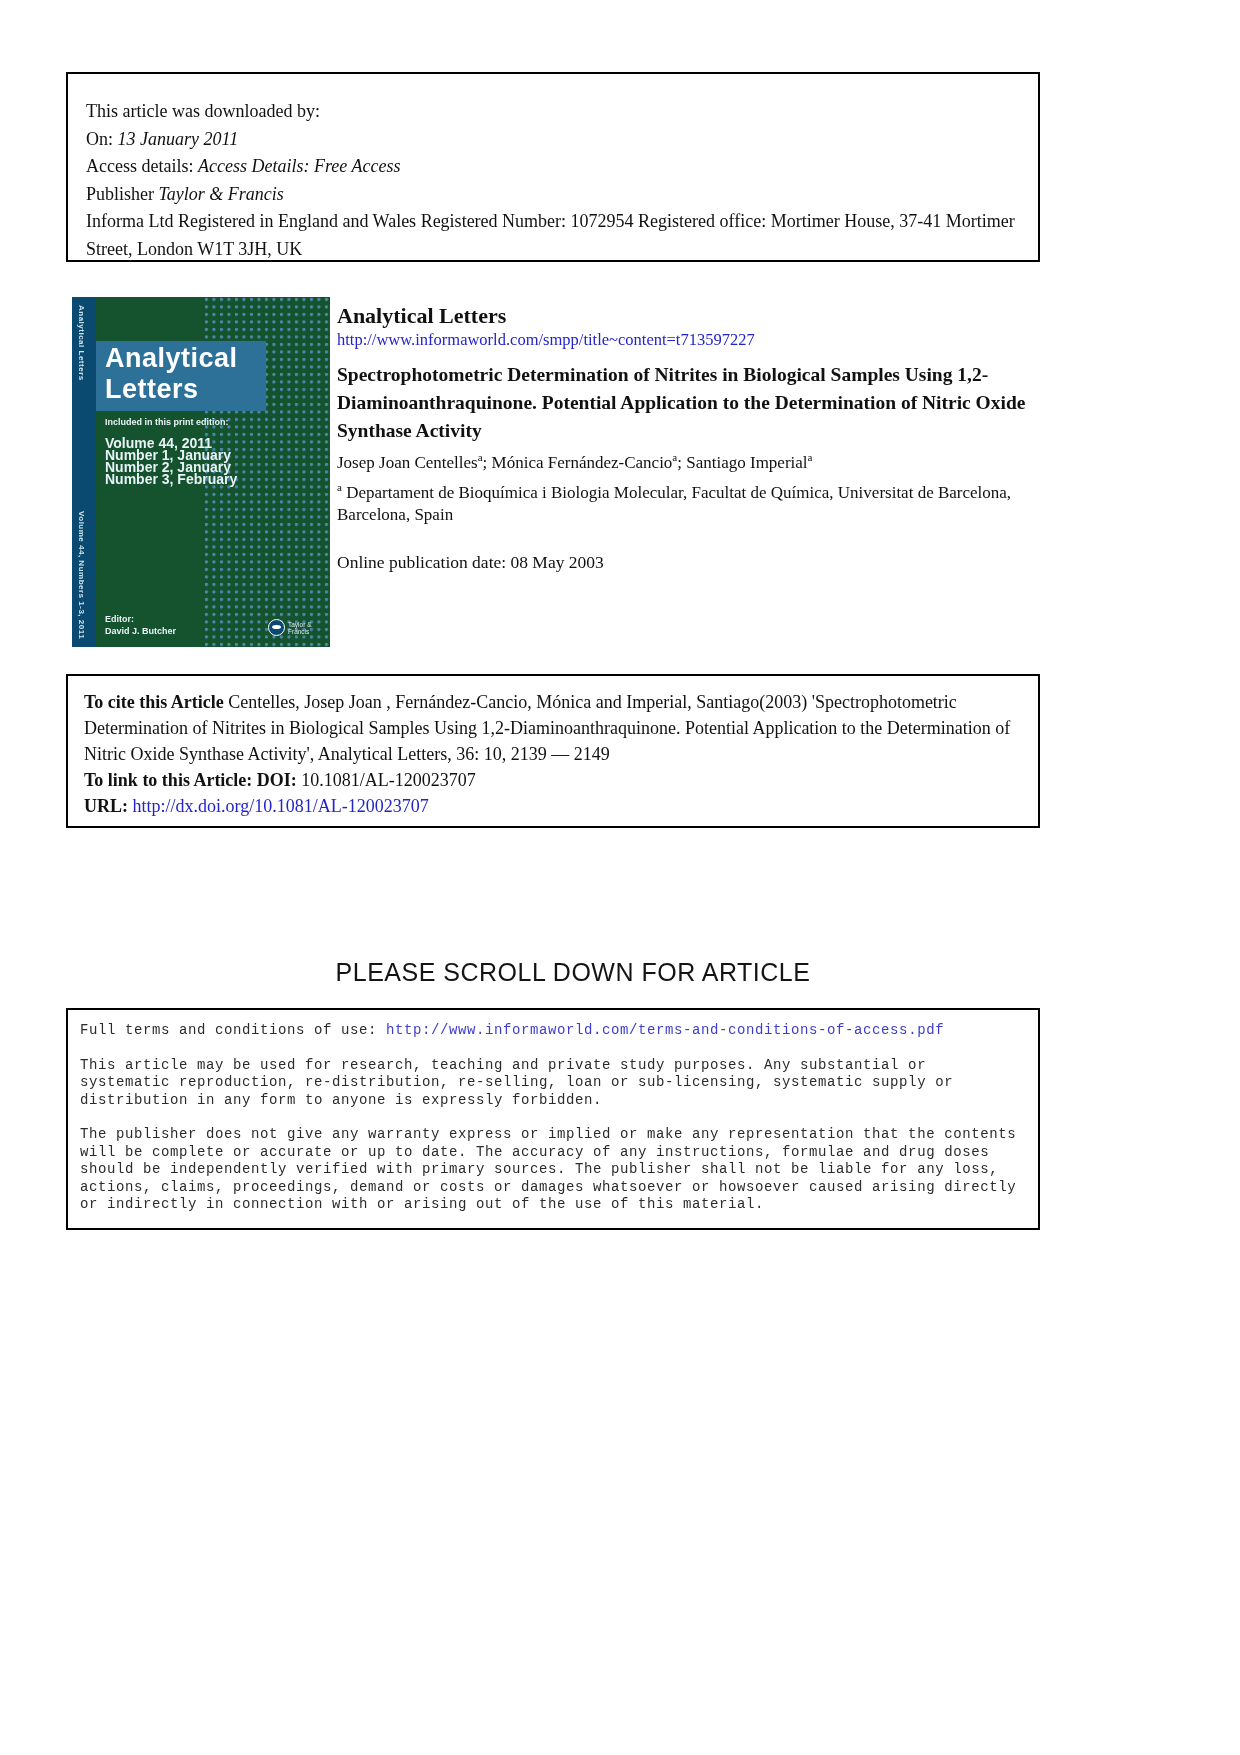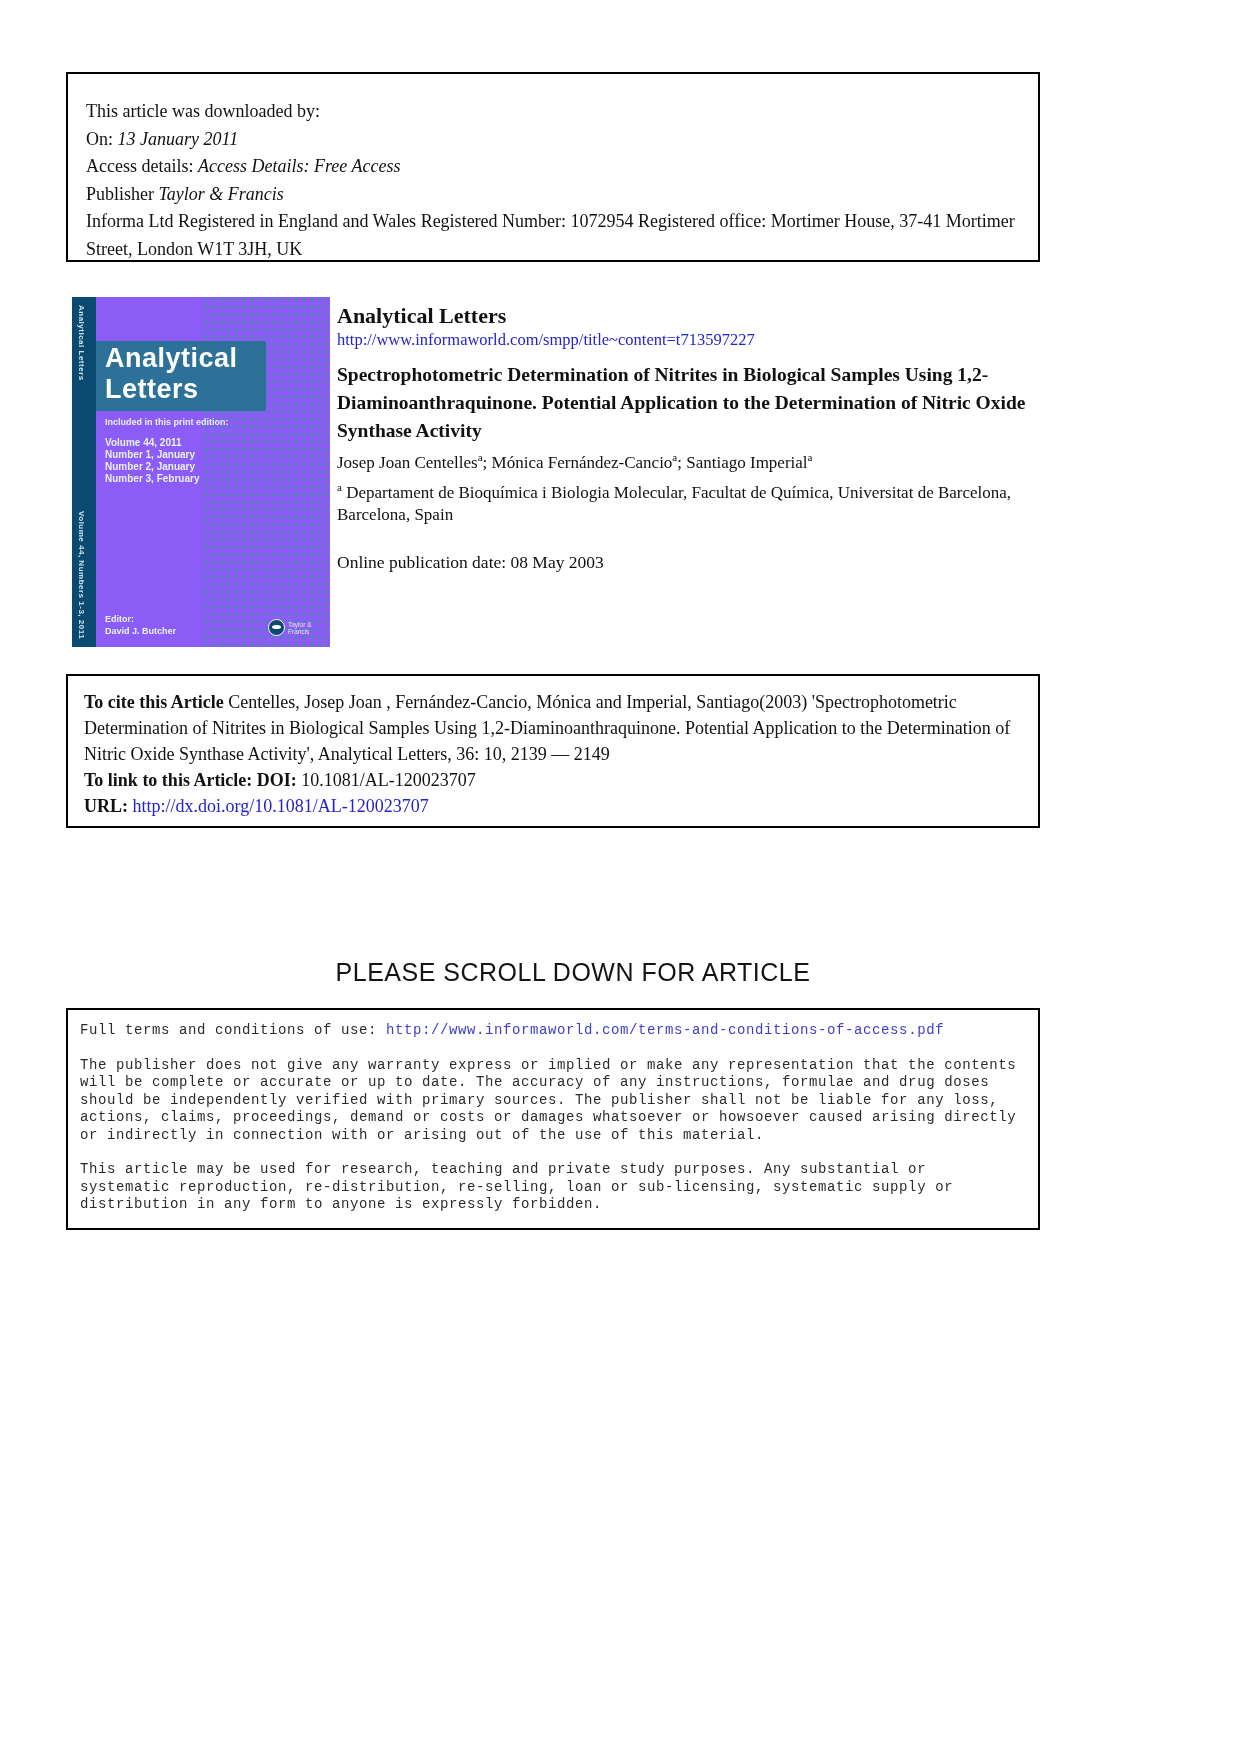--- a/index.html
+++ b/index.html
@@ -7,32 +7,32 @@
     position:relative; width:1240px; height:1755px; background:#ffffff;
     font-family:"Liberation Serif", serif; color:#111;
   }
 
   
   .box { position:absolute; border:2px solid #000; box-sizing:border-box; background:#fff; }
   .box-download { left:66px; top:72px; width:974px; height:190px; padding:24px 18px; font-size:18px; line-height:27.5px; }
   .italic { font-style:italic; }
 
   
-  .cover { position:absolute; left:72px; top:297px; width:258px; height:350px; background:#8b5cf6; overflow:hidden; font-family:"Liberation Sans", sans-serif; }
+  .cover { position:absolute; left:72px; top:297px; width:258px; height:350px; background:#14532d; overflow:hidden; font-family:"Liberation Sans", sans-serif; }
   .cover-dots { position:absolute; left:132px; top:0; right:0; bottom:0;
     background-image:radial-gradient(circle at 2.5px 2.5px, #4d87aa 1.5px, rgba(0,0,0,0) 1.9px);
     background-size:7.5px 7.5px; }
   .cover-spine { position:absolute; left:0; top:0; width:24px; height:100%; background:#0b4a70; }
   .spine-text { position:absolute; left:5px; writing-mode:vertical-rl; color:#cfe3ee; font-size:8px; font-weight:bold; letter-spacing:0.5px; }
   .spine-top { top:8px; }
   .spine-bottom { bottom:8px; }
   .cover-band { position:absolute; left:24px; top:44px; width:170px; height:70px; background:#2d7199; }
   .cover-title { position:absolute; left:33px; top:46px; color:#ffffff; font-weight:bold; font-size:27px; line-height:31px; letter-spacing:0.5px; }
   .cover-included { position:absolute; left:33px; top:120px; color:#e9f2f8; font-size:9px; font-weight:bold;text-align:center; }
-  .cover-volume { position:absolute; left:33px; top:140px; color:#e9f2f8; font-size:10px; font-weight:bold; line-height:12px; }
+  .cover-volume { position:absolute; left:33px; top:140px; color:#e9f2f8; font-size:14px; font-weight:bold; line-height:12px; }
   .cover-editor { position:absolute; left:33px; top:316px; color:#e9f2f8; font-size:9px; font-weight:bold; line-height:12px; }
   .cover-logo { position:absolute; left:196px; top:322px; display:flex; align-items:center; }
   .logo-circle { width:15px; height:15px; border-radius:50%; background:#0b4a70; border:1.5px solid #ffffff; position:relative; }
   .logo-circle::after { content:""; position:absolute; left:3px; top:5px; width:9px; height:4px; border-radius:50%; background:#ffffff; }
   .logo-text { color:#dfeaf2; font-size:6.5px; line-height:7px; margin-left:3px; width:42px; }
 
   
   .journal-col { position:absolute; left:337px; top:303px; width:724px; }
   .journal-name { font-size:22px; font-weight:bold; margin:0; }
   .pub-details { font-size:16.5px; margin-top:7px; line-height:21px; }
@@ -113,23 +113,23 @@
   <div class="box box-cite">
     <div><span class="bold">To cite this Article</span><span> Centelles, Josep Joan , Fernández-Cancio, Mónica and Imperial, Santiago(2003) 'Spectrophotometric Determination of Nitrites in Biological Samples Using 1,2-Diaminoanthraquinone. Potential Application to the Determination of Nitric Oxide Synthase Activity', Analytical Letters, 36: 10, 2139 — 2149</span></div>
     <div><span class="bold">To link to this Article: DOI: </span><span>10.1081/AL-120023707</span></div>
     <div><span class="bold">URL: </span><a class="link" href="#">http://dx.doi.org/10.1081/AL-120023707</a></div>
   </div>
 
   <div class="scroll-notice">PLEASE SCROLL DOWN FOR ARTICLE</div>
 
   <div class="box box-terms">
     <div class="terms-line"><span>Full terms and conditions of use: </span><a class="mono-link" href="#">http://www.informaworld.com/terms-and-conditions-of-access.pdf</a></div>
+    <div class="terms-para">This article may be used for research, teaching and private study purposes. Any substantial or
+systematic reproduction, re-distribution, re-selling, loan or sub-licensing, systematic supply or
+distribution in any form to anyone is expressly forbidden.</div>
     <div class="terms-para">The publisher does not give any warranty express or implied or make any representation that the contents
 will be complete or accurate or up to date. The accuracy of any instructions, formulae and drug doses
 should be independently verified with primary sources. The publisher shall not be liable for any loss,
 actions, claims, proceedings, demand or costs or damages whatsoever or howsoever caused arising directly
 or indirectly in connection with or arising out of the use of this material.</div>
-    <div class="terms-para">This article may be used for research, teaching and private study purposes. Any substantial or
-systematic reproduction, re-distribution, re-selling, loan or sub-licensing, systematic supply or
-distribution in any form to anyone is expressly forbidden.</div>
   </div>
 
 </div>
 
 </body></html>

